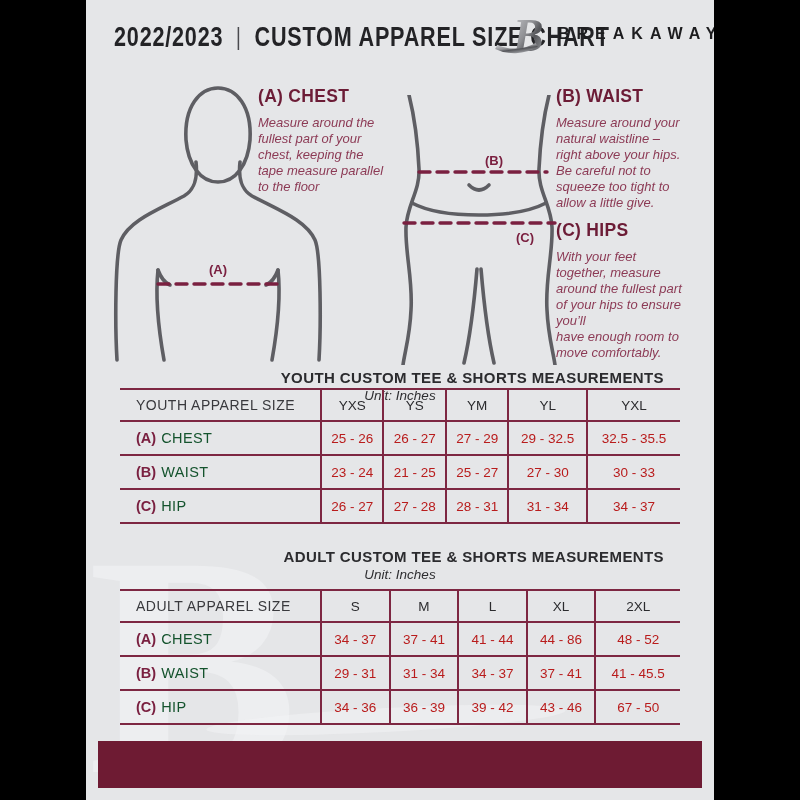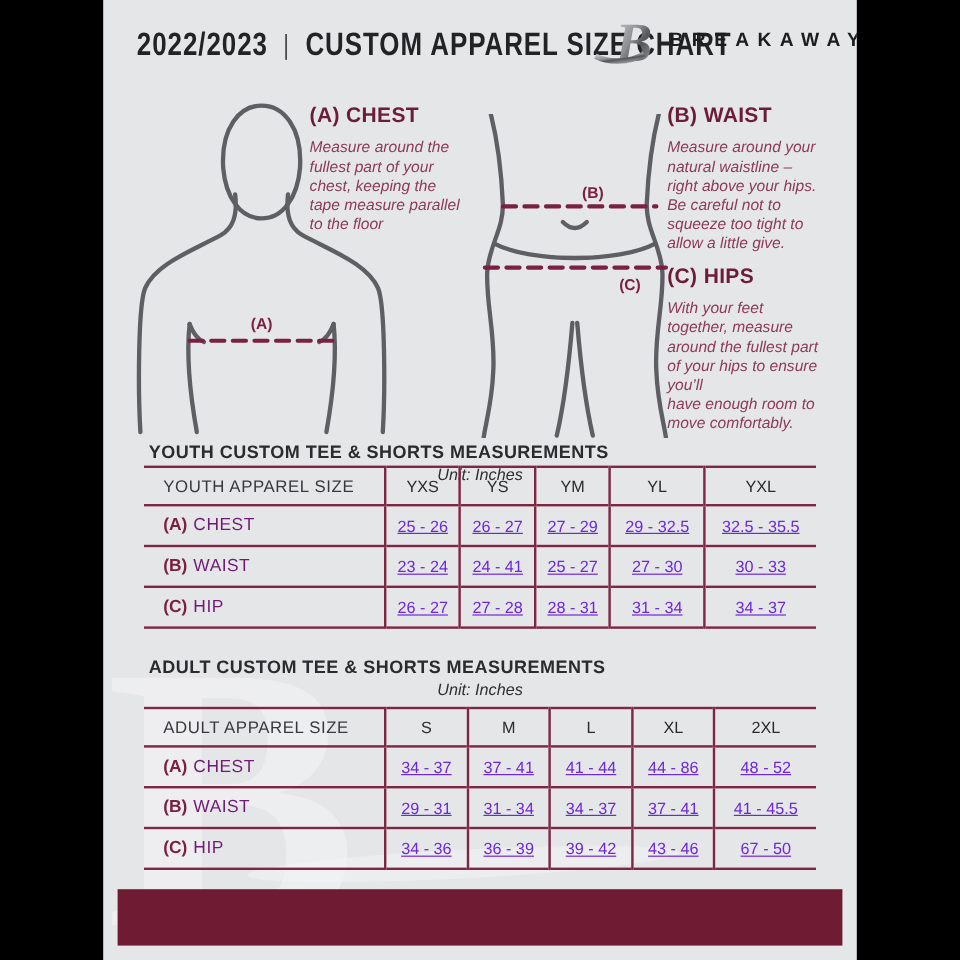--- a/index.html
+++ b/index.html
@@ -37,38 +37,38 @@
   .fig text { font-family:"Liberation Sans", sans-serif; font-weight:700; font-size:13px;
          fill:var(--maroon,#7a2040); stroke:none; }
 
   .guide-block { position:absolute; width:160px; }
   .guide-heading { font-size:17.5px; font-weight:700; color:var(--maroon-dark,#6c1c36);
          letter-spacing:.3px; }
   .guide-body { margin-top:8px; font-size:13px; font-style:italic; line-height:16px;
          color:var(--maroon-text,#8c3a55); white-space:pre-line; }
 
   
-  .tbl-title { position:absolute; left:38px; width:560px; text-align:left;
+  .tbl-title { position:absolute; left:18px; width:560px; text-align:right;
          font-size:15px; font-weight:700; letter-spacing:.4px; color:#2b2b2e; }
   .tbl-unit  { position:absolute; left:34px; width:560px; text-align:center;
          font-size:13.5px; font-style:italic; color:#2e2e31; }
   table.size { position:absolute; left:34px; width:560px; border-collapse:collapse;
          border-top:2px solid var(--border,#7d2742);
          border-bottom:2px solid var(--border,#7d2742); }
   table.size tr { border-top:2px solid var(--border,#7d2742); }
   table.size th, table.size td { border-left:2px solid var(--border,#7d2742);
          padding:0; text-align:center; height:32px; font-weight:400; }
   table.size th:first-child, table.size td:first-child { border-left:none; width:184px;
          text-align:left; padding-left:16px; }
   table.size thead th { height:30px; }
   .col-head { font-size:13.5px; font-weight:700; color:#2b2b2e; }
   .corner-head { font-size:14px; letter-spacing:.5px; color:#39393d; font-weight:400; }
-  .cell-val { font-size:13.5px; color:#6d28d9;text-decoration:underline; }
+  .cell-val { font-size:13.5px; color:#b91c1c; }
   .row-prefix { font-weight:700; color:var(--maroon,#7a2040); font-size:14.5px; }
-  .row-label { color:#701a75; font-size:14.5px; margin-left:5px; letter-spacing:.4px;margin-top:40px; }
+  .row-label { color:#14532d; font-size:14.5px; margin-left:5px; letter-spacing:.4px;margin-top:40px; }
 
   
   .footer-bar { position:absolute; left:12px; top:741px; width:604px; height:47px;
          background:var(--footer,#6e1b33); z-index:2; }
 </style>
 </head>
 <body>
 
 <div class="doc">
 
@@ -178,21 +178,21 @@
           <td class="cell-val">26 - 27</td>
           <td class="cell-val">27 - 29</td>
           <td class="cell-val">29 - 32.5</td>
           <td class="cell-val">32.5 - 35.5</td>
         </tr>
         <tr>
           <td>
             <span class="row-prefix">(B)</span><span class="row-label">WAIST</span>
           </td>
           <td class="cell-val">23 - 24</td>
-          <td class="cell-val">24 - 41</td>
+          <td class="cell-val">21 - 25</td>
           <td class="cell-val">25 - 27</td>
           <td class="cell-val">27 - 30</td>
           <td class="cell-val">30 - 33</td>
         </tr>
         <tr>
           <td>
             <span class="row-prefix">(C)</span><span class="row-label">HIP</span>
           </td>
           <td class="cell-val">26 - 27</td>
           <td class="cell-val">27 - 28</td>

